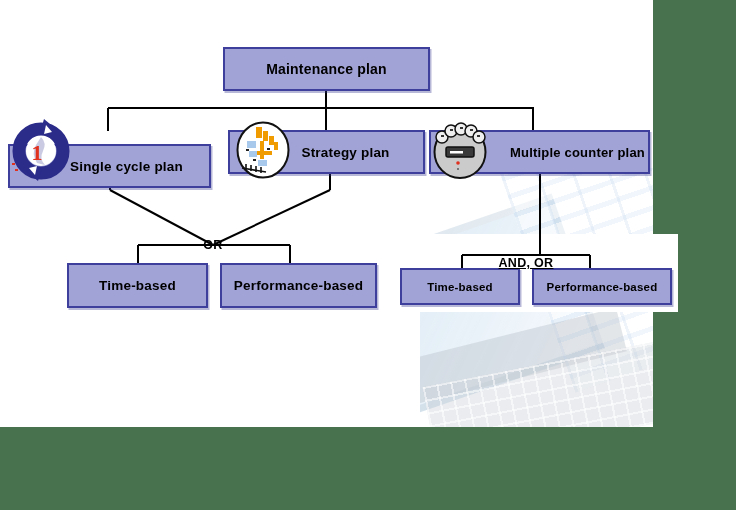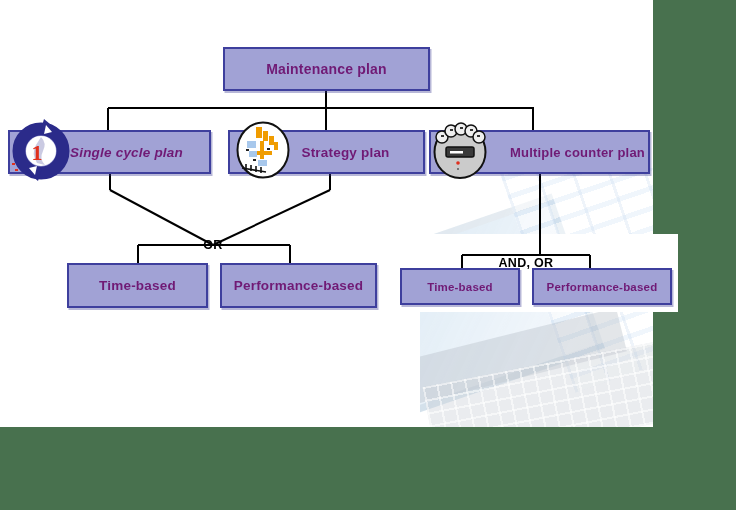--- a/index.html
+++ b/index.html
@@ -47,36 +47,36 @@
   }
   #connectors{
     position:absolute;left:0;top:0;width:736px;height:510px;
     z-index:4;pointer-events:none;
   }
   .node{
     position:absolute;box-sizing:border-box;z-index:5;
     background:#a1a2d5;border:2px solid #3e3f9d;
     box-shadow:1.5px 2px 0 rgba(50,50,140,.35);
     display:flex;align-items:center;justify-content:center;
-    font-weight:bold;color:#701a75;font-size:13.5px;letter-spacing:.2px;
+    font-weight:bold;color:#000000;font-size:13.5px;letter-spacing:.2px;
   }
   #node-root{left:223px;top:47px;width:207px;height:44px;font-size:14px;}
-  #node-single{left:8px;top:130px;width:203px;height:44px;padding-left:34px;font-style:italic;}
+  #node-single{left:8px;top:144px;width:203px;height:44px;padding-left:34px;}
   #node-strategy{left:228px;top:130px;width:197px;height:44px;padding-left:38px;}
   #node-counter{left:429px;top:130px;width:221px;height:44px;padding-left:76px;font-size:13px;}
   #node-l-time{left:67px;top:263px;width:141px;height:45px;}
   #node-l-perf{left:220px;top:263px;width:157px;height:45px;}
   #node-r-time{left:400px;top:268px;width:120px;height:37px;font-size:11.5px;}
   #node-r-perf{left:532px;top:268px;width:140px;height:37px;font-size:11.5px;}
   .op-label{
     position:absolute;z-index:6;font-weight:bold;color:#000;
     font-size:12.5px;text-align:center;letter-spacing:.3px;
   }
   #label-or{left:191px;top:238px;width:44px;}
-  #label-andor{left:484px;top:256px;width:84px;}
+  #label-andor{left:484px;top:256px;width:84px;text-decoration:underline;}
   .icon{position:absolute;z-index:6;pointer-events:none;}
   #icon-cycle{left:10px;top:119px;width:62px;height:62px;}
   #icon-strategy{left:236px;top:121px;width:54px;height:58px;}
   #icon-counter{left:432px;top:121px;width:56px;height:58px;}
 </style>
 </head>
 <body>
 
 <div id="canvas"></div>
 

